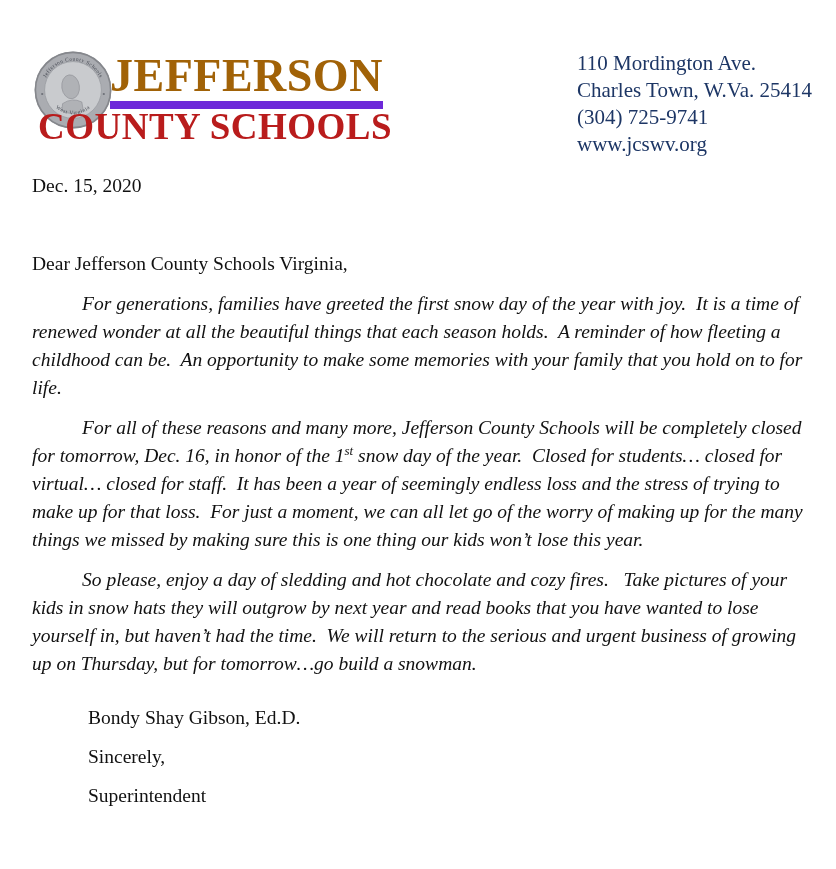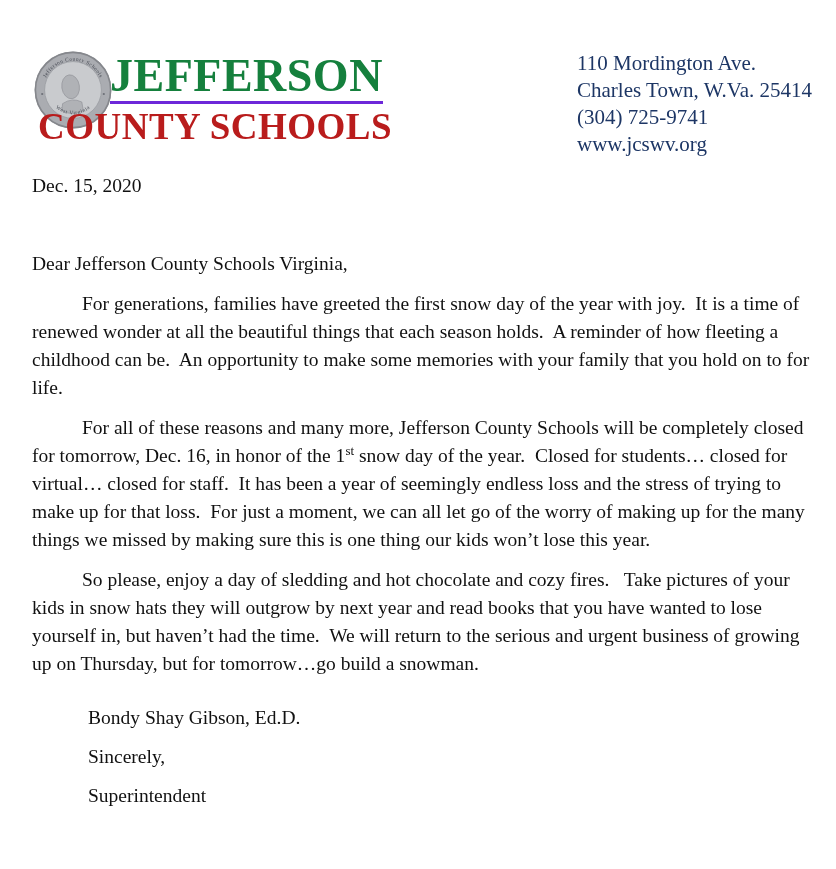--- a/index.html
+++ b/index.html
@@ -30,23 +30,23 @@
     width: 80px;
     height: 80px;
   }
   .brand-line1 {
     position: absolute;
     left: 110px;
     top: 52px;
     font-size: 46px;
     line-height: 48px;
     font-weight: bold;
-    color: #15803d;
+    color: #a16207;
     letter-spacing: 0.5px;
-    border-bottom: 3px solid #6d28d9;
+    border-bottom: 8px solid #6d28d9;
     padding-bottom: 1px;
   }
   .brand-line2 {
     position: absolute;
     left: 38px;
     top: 106px;
     font-size: 37px;
     line-height: 42px;
     font-weight: bold;
     color: #b91c1c;
@@ -76,20 +76,21 @@
   }
   .salutation {
     margin: 0 0 9px 0;
     white-space: pre-wrap;
   }
   .para {
     margin: 12px 0 12px 0;
     text-indent: 50px;
     white-space: pre-wrap;
     text-align: left;
+    font-style: italic;
   }
   .para sup {
     font-size: 13px;
     line-height: 0;
     vertical-align: super;
   }
   .closing {
     margin-top: 26px;
     margin-left: 56px;
   }

